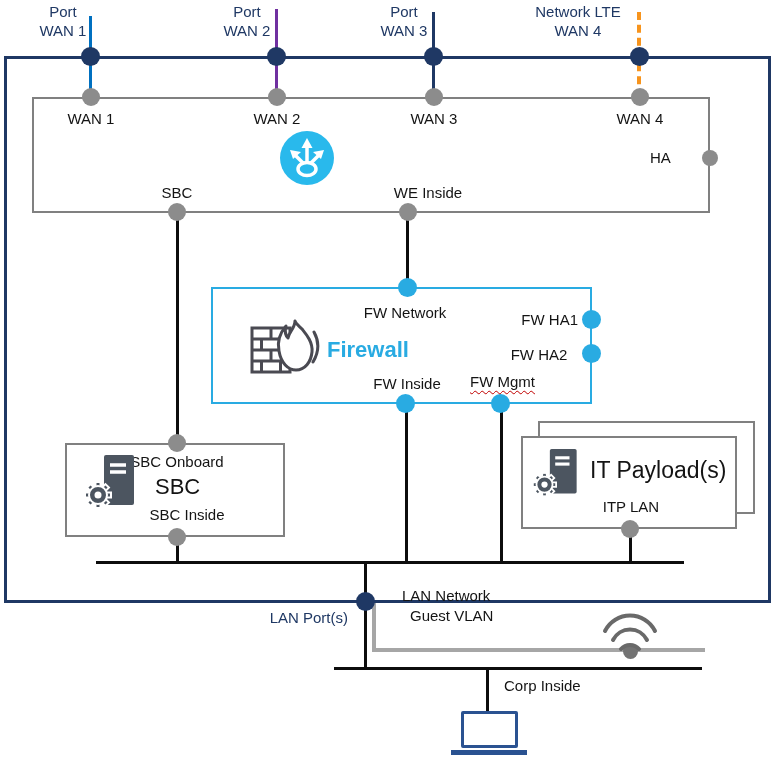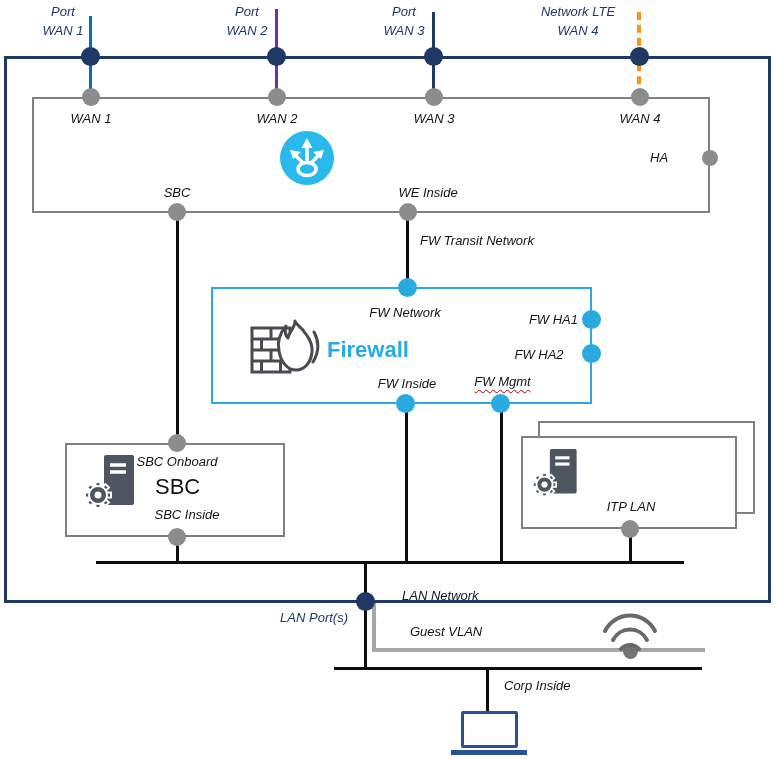--- a/index.html
+++ b/index.html
@@ -1,19 +1,19 @@
 <!DOCTYPE html>
 <html><head>
 <meta charset="utf-8">
 <style>
   html,body{margin:0;padding:0;background:#fff;}
   #canvas{position:relative;width:776px;height:759px;background:#fff;overflow:hidden;
           font-family:"Liberation Sans",sans-serif;}
   .abs{position:absolute;}
-  .lbl{position:absolute;font-size:13px;line-height:19px;color:#141414;white-space:nowrap;font-style:italic;}
+  .lbl{position:absolute;font-size:15px;line-height:19px;color:#141414;white-space:nowrap;}
   .navy-text{color:#1F3864;}
   .center{text-align:center;}
   .right{text-align:right;}
   .node{position:absolute;border-radius:50%;}
   .n-navy{background:#1F3864;width:19px;height:19px;}
   .n-gray{background:#8C8C8C;width:18px;height:18px;}
   .n-gray-sm{background:#8C8C8C;width:16px;height:16px;}
   .n-blue{background:#29ABE2;width:19px;height:19px;}
   .n-darkgray{background:#737373;width:15px;height:15px;}
   .vline,.hline{position:absolute;background:#0d0d0d;}
@@ -118,21 +118,20 @@
     <line x1="23" y1="32" x2="15" y2="24" stroke="#fff" stroke-width="3.5"></line>
     <polygon points="10,19 13,28 21,21" fill="#fff"></polygon>
     <line x1="31" y1="32" x2="39" y2="24" stroke="#fff" stroke-width="3.5"></line>
     <polygon points="44,19 41,28 33,21" fill="#fff"></polygon>
   </svg>
 
   <div class="lbl" style="left:650px;top:148px;">HA</div>
   <div class="lbl center" style="left:142px;top:183px;width:70px;">SBC</div>
   <div class="lbl center" style="left:383px;top:183px;width:90px;">WE Inside</div>
 
-  <div class="lbl" style="left:420px;top:231px;">FW Transit Network</div>
   <div class="lbl center" style="left:350px;top:303px;width:110px;">FW Network</div>
   <div class="lbl right" style="left:500px;top:310px;width:78px;">FW HA1</div>
   <div class="lbl right" style="left:500px;top:345px;width:78px;text-align:center;">FW HA2</div>
   <div class="lbl center" style="left:352px;top:374px;width:110px;">FW Inside</div>
   <div class="lbl center misspelled" style="left:460px;top:372px;width:85px;">FW Mgmt</div>
 
   <svg class="abs" style="left:250px;top:318px;" width="72" height="56" viewBox="0 0 72 56">
     <g stroke="#4A4A52" stroke-width="3" fill="none">
       <rect x="2" y="10" width="38" height="44"></rect>
       <line x1="2" y1="21" x2="40" y2="21"></line>
@@ -182,25 +181,26 @@
       <rect x="11.5" y="29" width="5" height="6" transform="rotate(90 14 42)"></rect>
       <rect x="11.5" y="29" width="5" height="6" transform="rotate(135 14 42)"></rect>
       <rect x="11.5" y="29" width="5" height="6" transform="rotate(180 14 42)"></rect>
       <rect x="11.5" y="29" width="5" height="6" transform="rotate(225 14 42)"></rect>
       <rect x="11.5" y="29" width="5" height="6" transform="rotate(270 14 42)"></rect>
       <rect x="11.5" y="29" width="5" height="6" transform="rotate(315 14 42)"></rect>
       <circle cx="14" cy="42" r="9"></circle>
     </g>
     <circle cx="14" cy="42" r="3.5" fill="#fff"></circle>
   </svg>
+  <div class="title-lg" style="left:590px;top:457px;">IT Payload(s)</div>
   <div class="lbl center" style="left:597px;top:497px;width:68px;">ITP LAN</div>
 
   <div class="lbl" style="left:402px;top:570px;margin-top:16px;">LAN Network</div>
   <div class="lbl navy-text right" style="left:240px;top:608px;width:108px;">LAN Port(s)</div>
-  <div class="lbl" style="left:410px;top:622px;text-align:center;">Guest VLAN</div>
+  <div class="lbl" style="left:410px;top:606px;text-align:center;">Guest VLAN</div>
   <div class="lbl" style="left:504px;top:676px;">Corp Inside</div>
 
   <svg class="abs" style="left:601px;top:609px;" width="58" height="42" viewBox="0 0 58 42">
     <g fill="none" stroke="#696969" stroke-width="4" stroke-linecap="round">
       <path d="M4,22 A28,28 0 0 1 54,22"></path>
       <path d="M12,31 A19,19 0 0 1 46,31"></path>
       <path d="M20,40 A12,12 0 0 1 38,40"></path>
     </g>
   </svg>
 

